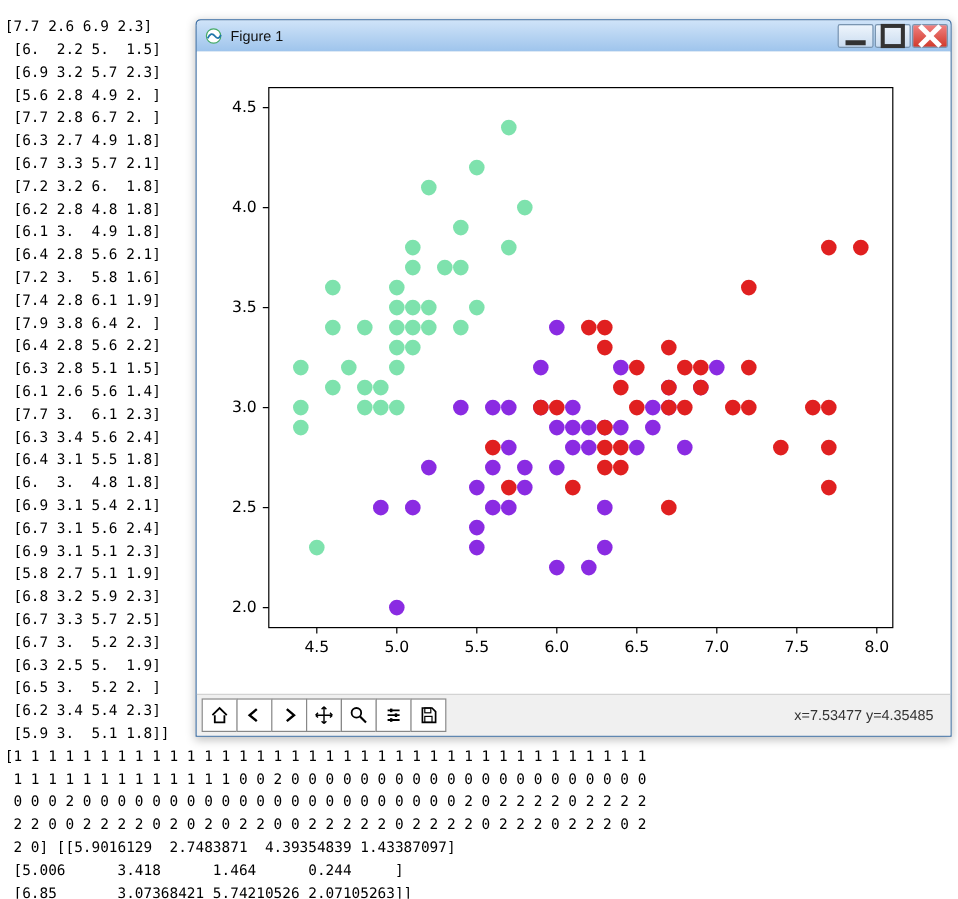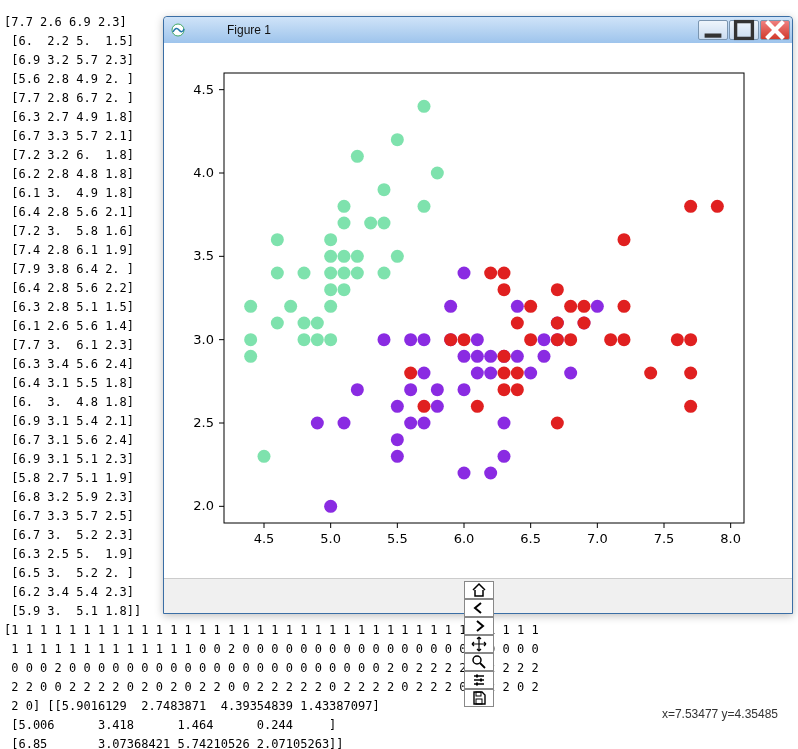--- a/index.html
+++ b/index.html
@@ -36,21 +36,20 @@
     display: flex;
     flex-direction: column;
   }
   .titlebar {
     height: 26px;
     background: linear-gradient(to bottom,#cfe3f8,#9ec4ec);
     display: flex;
     align-items: center;
     padding: 0 2px 0 6px;
     border-radius: 4px 4px 0 0;
-    gap: 35px;
   }
   .win-icon {
     width: 16px; height: 16px;
     margin-right: 6px;
   }
   .title-text {
     flex: 1;
     font-family: "Segoe UI", Tahoma, sans-serif;
     font-size: 12px;
     color: #111;
@@ -78,21 +77,20 @@
     position:absolute;
     top:0; left:0;
   }
   .toolbar {
     height: 30px;
     background:#f0f0f0;
     border-top:1px solid #ccc;
     display:flex;
     align-items:center;
     padding:2px 4px;
-    flex-direction:column;
   }
   .tb-btn {
     width: 28px; height: 26px;
     border:1px solid #888;
     background:#fff;
     display:flex; align-items:center; justify-content:center;
     margin-right:-1px;
   }
   .tb-btn svg { width:16px; height:16px; }
   .coord-readout {

